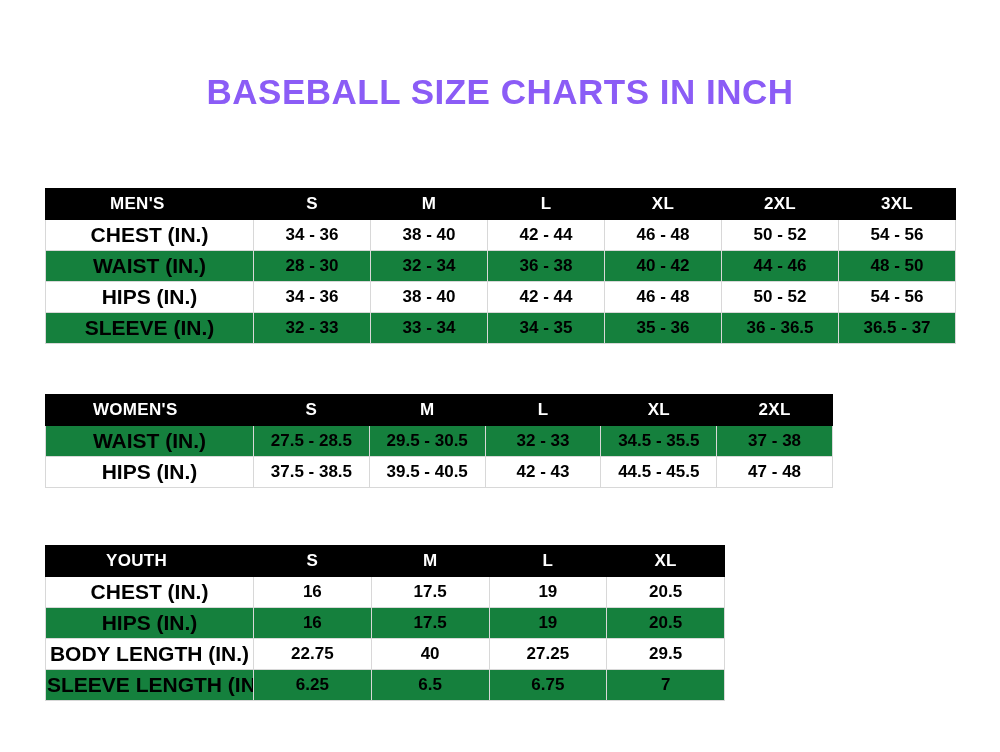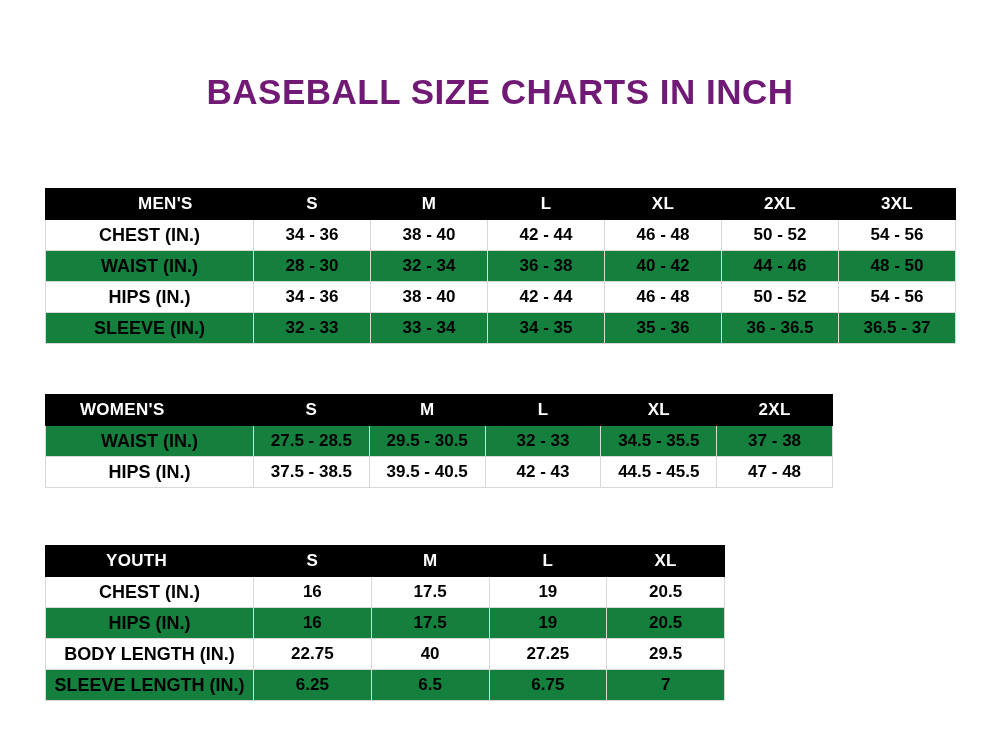--- a/index.html
+++ b/index.html
@@ -20,21 +20,21 @@
   }
   .title {
     position: absolute;
     top: 72px;
     left: 0;
     width: 1000px;
     text-align: center;
     font-size: 35px;
     font-weight: bold;
     letter-spacing: 0.5px;
-    color: #701a75;
+    color: #8b5cf6;
     font-family: "Liberation Sans", sans-serif;
   }
 
   table.sizechart {
     border-collapse: collapse;
     table-layout: fixed;
     position: absolute;
     font-family: "Liberation Sans", sans-serif;
   }
   table.sizechart td {
@@ -49,39 +49,39 @@
   table.sizechart tr.hdr td {
     background: #000000;
     color: #ffffff;
     border: 1px solid #000000;
     font-size: 17px;
     height: 31px;
     letter-spacing: 0.3px;
   }
   table.sizechart tr.hdr td.rowlab {
     text-align: left;
-    padding-left: 92px;
+    padding-left: 64px;
   }
   table.sizechart tr.hdr td.rowlab.w {
-    padding-left: 34px;
+    padding-left: 47px;
   }
   table.sizechart tr.hdr td.rowlab.y {
     padding-left: 60px;
     margin-left: 41px;
   }
   table.sizechart tbody tr td {
     height: 31px;
     font-size: 17px;
     background: #ffffff;
   }
   table.sizechart tbody tr.alt td {
     background: #15803d;
   }
   table.sizechart tbody tr td.rowlab {
-    font-size: 18px;
+    font-size: 21px;
   }
 
   
   #men-table { top: 188px; left: 45px; width: 910px; }
   #men-table col.c0 { width: 208px; }
   #men-table col.cx { width: 117px; }
 
   
   #women-table { top: 394px; left: 45px; width: 787px; }
   #women-table col.c0 { width: 208px; }

